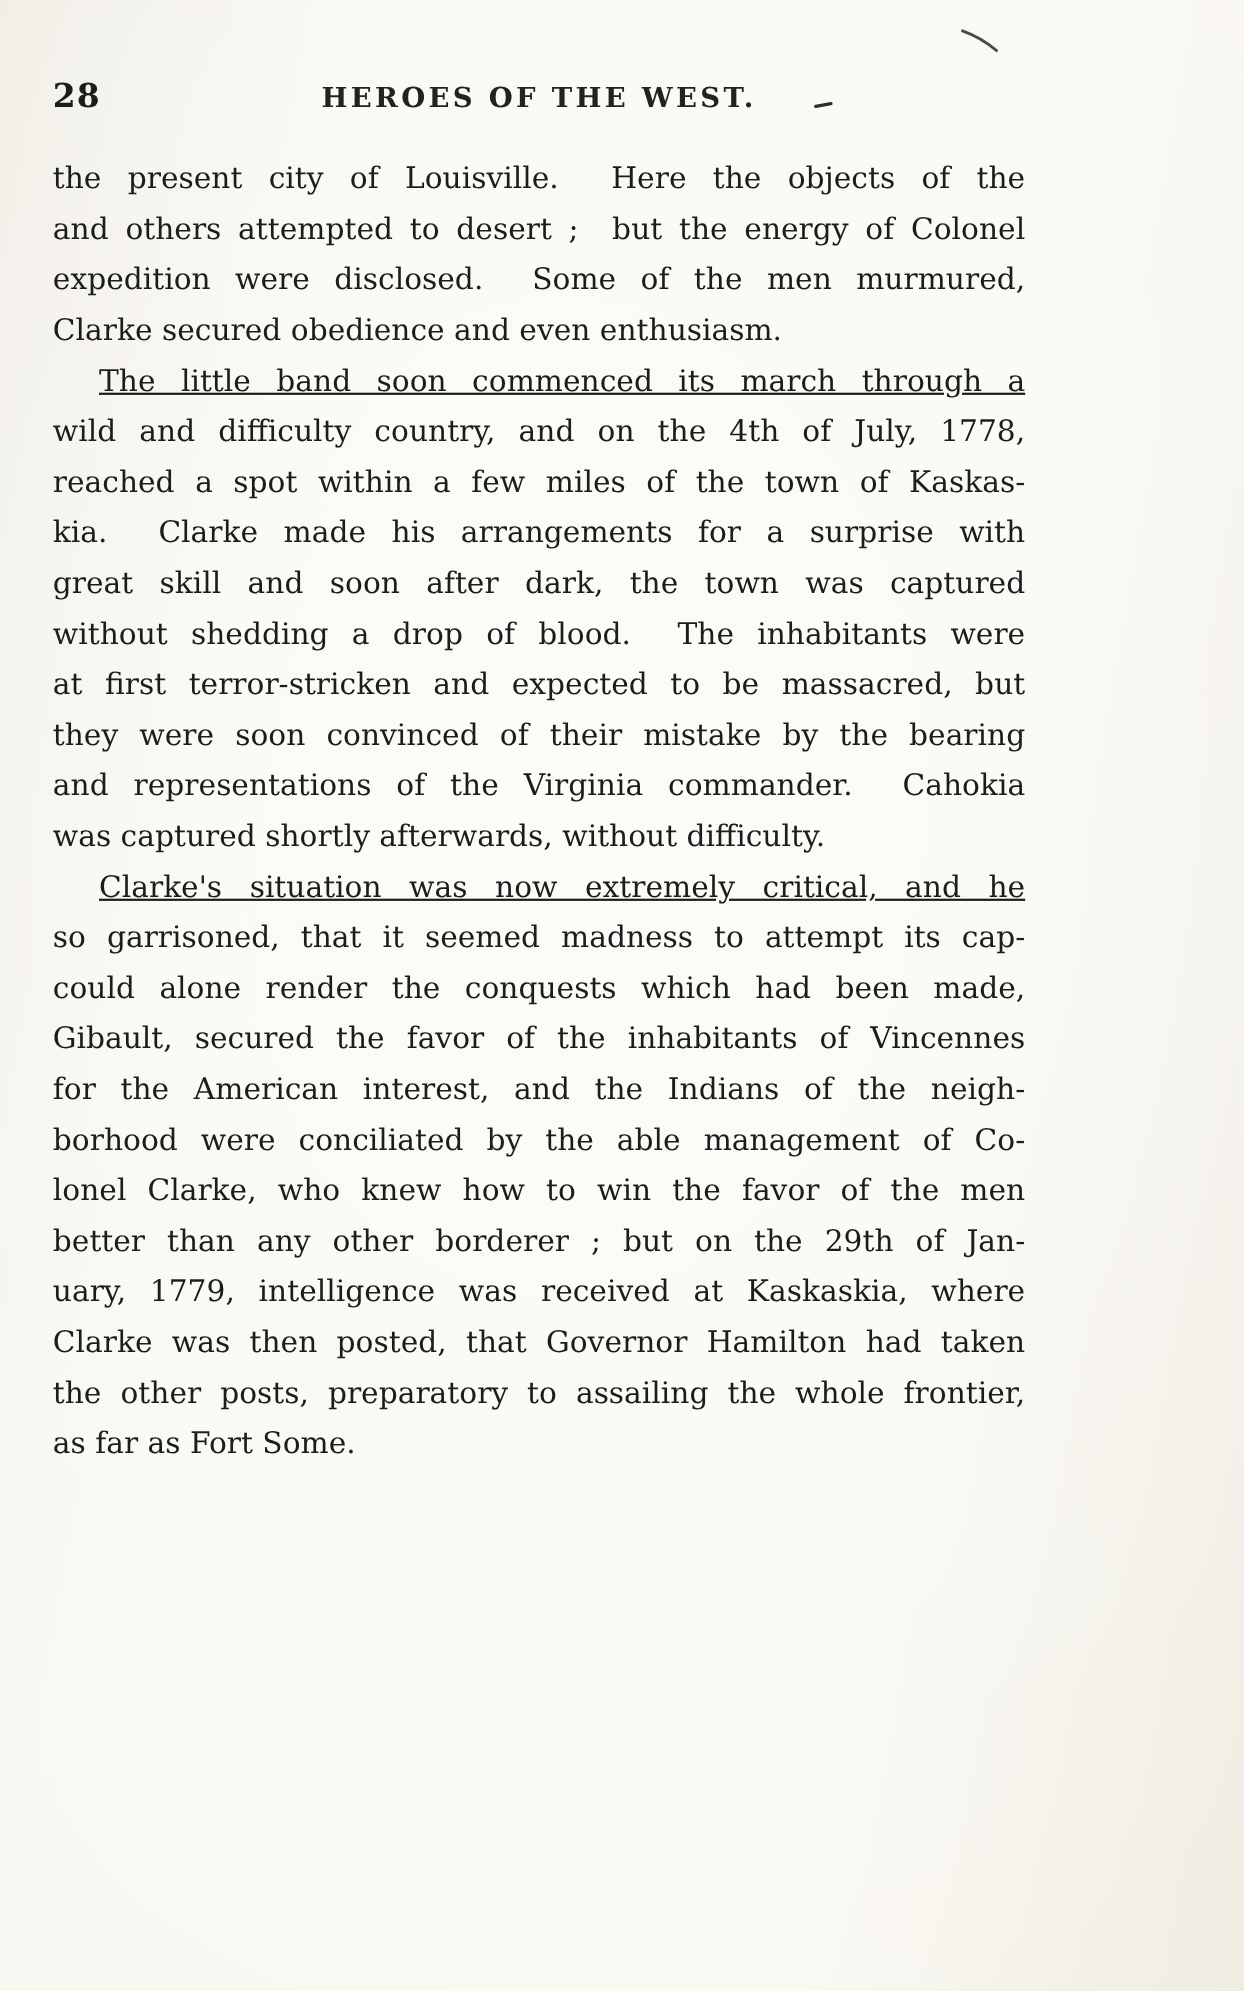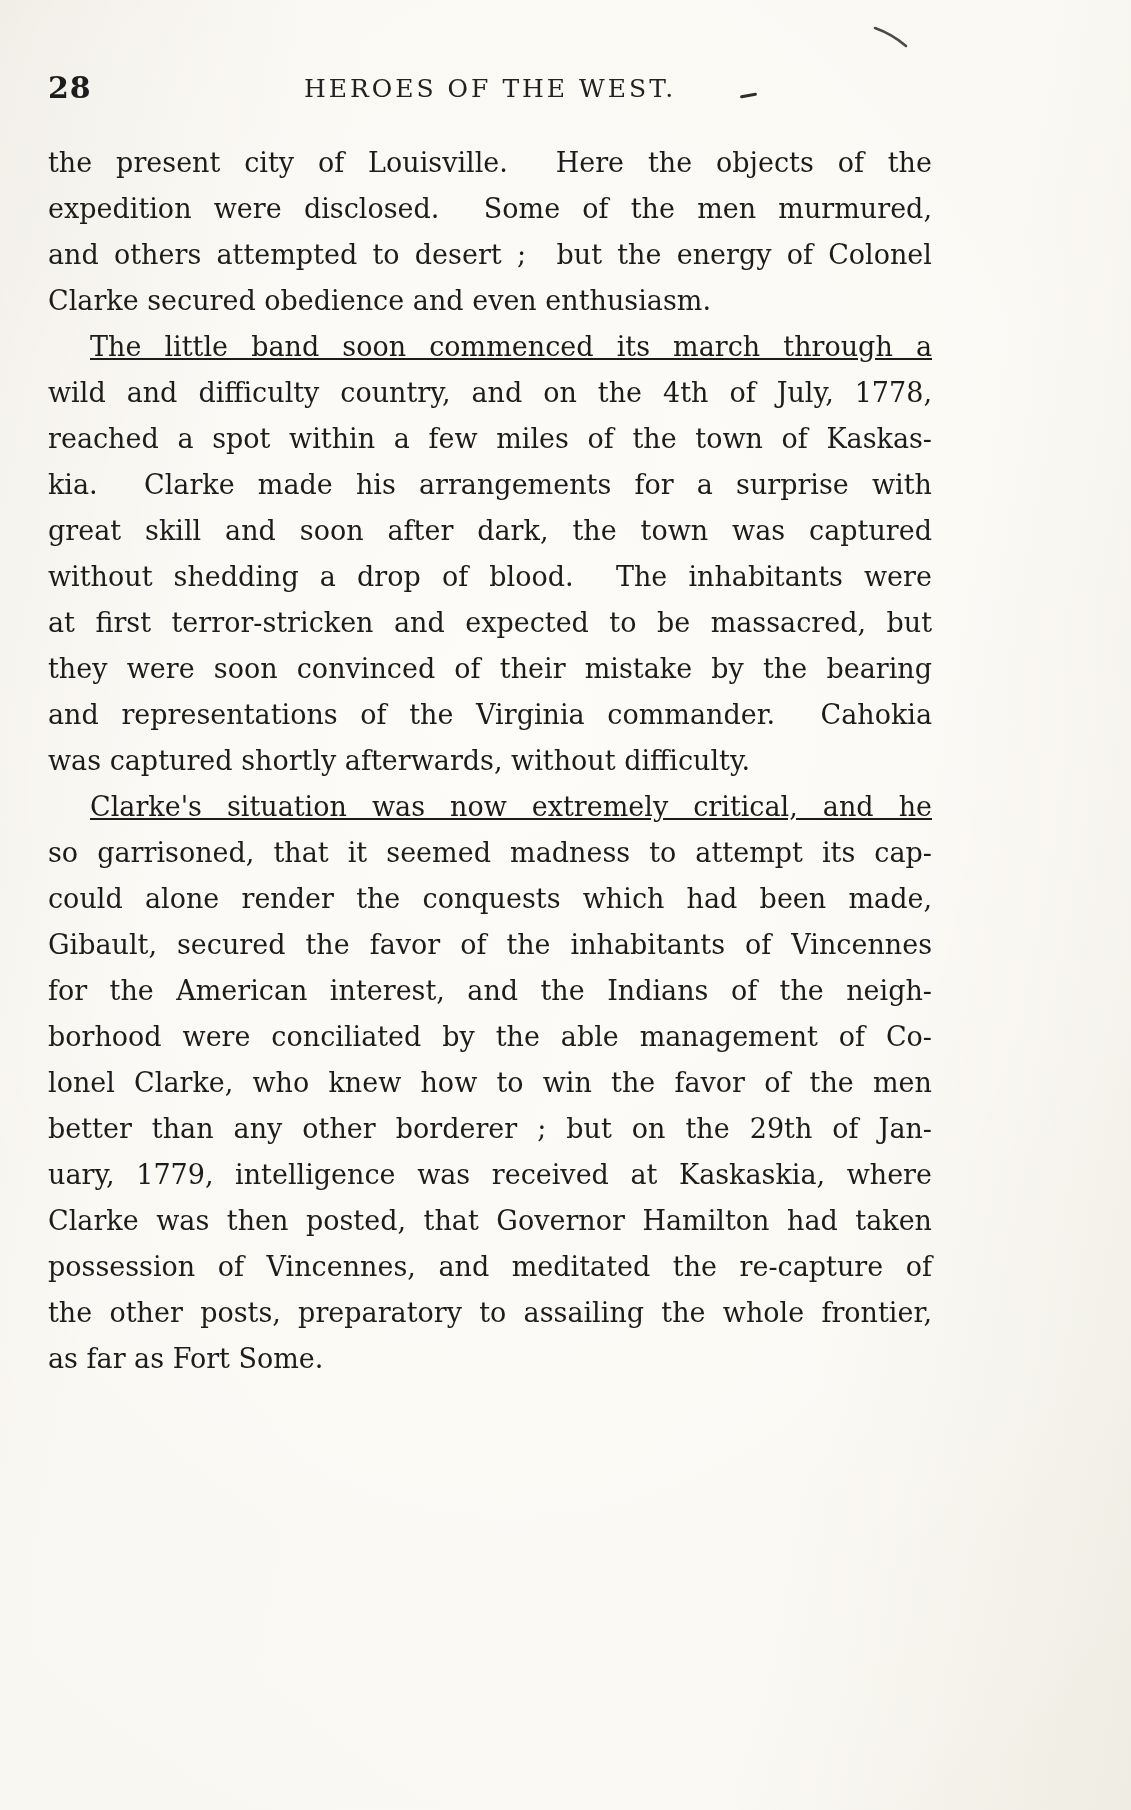--- a/index.html
+++ b/index.html
@@ -33,21 +33,21 @@
     position: absolute;
     left: 0;
     top: 2px;
     font-size: 30px;
     font-weight: bold;
     letter-spacing: 1px;
   }
   .running-head {
     text-align: center;
     font-size: 25px;
-    font-weight: normal;
+    font-weight: bold;
     letter-spacing: 3px;
     padding-top: 6px;
     color: #222;
   }
   .text-block {
     position: absolute;
     top: 140px;
     left: 48px;
     width: 884px;
     font-size: 27px;
@@ -98,22 +98,22 @@
   <div class="header">
     <span class="page-number">28</span>
     <div class="running-head">HEROES OF THE WEST.</div>
   </div>
 
   <div class="ink-dash"></div>
 
   <div class="text-block" id="text-block">
       <div class="paragraph">
         <div class="line">the present city of Louisville.&nbsp; Here the objects of the</div>
+        <div class="line">and others attempted to desert ;&nbsp; but the energy of Colonel</div>
         <div class="line">expedition were disclosed.&nbsp; Some of the men murmured,</div>
-        <div class="line">and others attempted to desert ;&nbsp; but the energy of Colonel</div>
         <div class="line last">Clarke secured obedience and even enthusiasm.</div>
       </div>
       <div class="paragraph">
         <div class="line indent">The little band soon commenced its march through a</div>
         <div class="line">wild and difficulty country, and on the 4th of July, 1778,</div>
         <div class="line">reached a spot within a few miles of the town of Kaskas-</div>
         <div class="line">kia.&nbsp; Clarke made his arrangements for a surprise with</div>
         <div class="line">great skill and soon after dark, the town was captured</div>
         <div class="line">without shedding a drop of blood.&nbsp; The inhabitants were</div>
         <div class="line">at first terror-stricken and expected to be massacred, but</div>
@@ -125,19 +125,18 @@
         <div class="line indent">Clarke's situation was now extremely critical, and he</div>
         <div class="line">so garrisoned, that it seemed madness to attempt its cap-</div>
         <div class="line">could alone render the conquests which had been made,</div>
         <div class="line">Gibault, secured the favor of the inhabitants of Vincennes</div>
         <div class="line">for the American interest, and the Indians of the neigh-</div>
         <div class="line">borhood were conciliated by the able management of Co-</div>
         <div class="line">lonel Clarke, who knew how to win the favor of the men</div>
         <div class="line">better than any other borderer ; but on the 29th of Jan-</div>
         <div class="line">uary, 1779, intelligence was received at Kaskaskia, where</div>
         <div class="line">Clarke was then posted, that Governor Hamilton had taken</div>
-        <div class="line">possession of Vincennes, and meditated the re-capture of</div>
         <div class="line">the other posts, preparatory to assailing the whole frontier,</div>
         <div class="line last">as far as Fort Some.</div>
       </div>
     </div>
 
 </div>
 
 </body></html>

